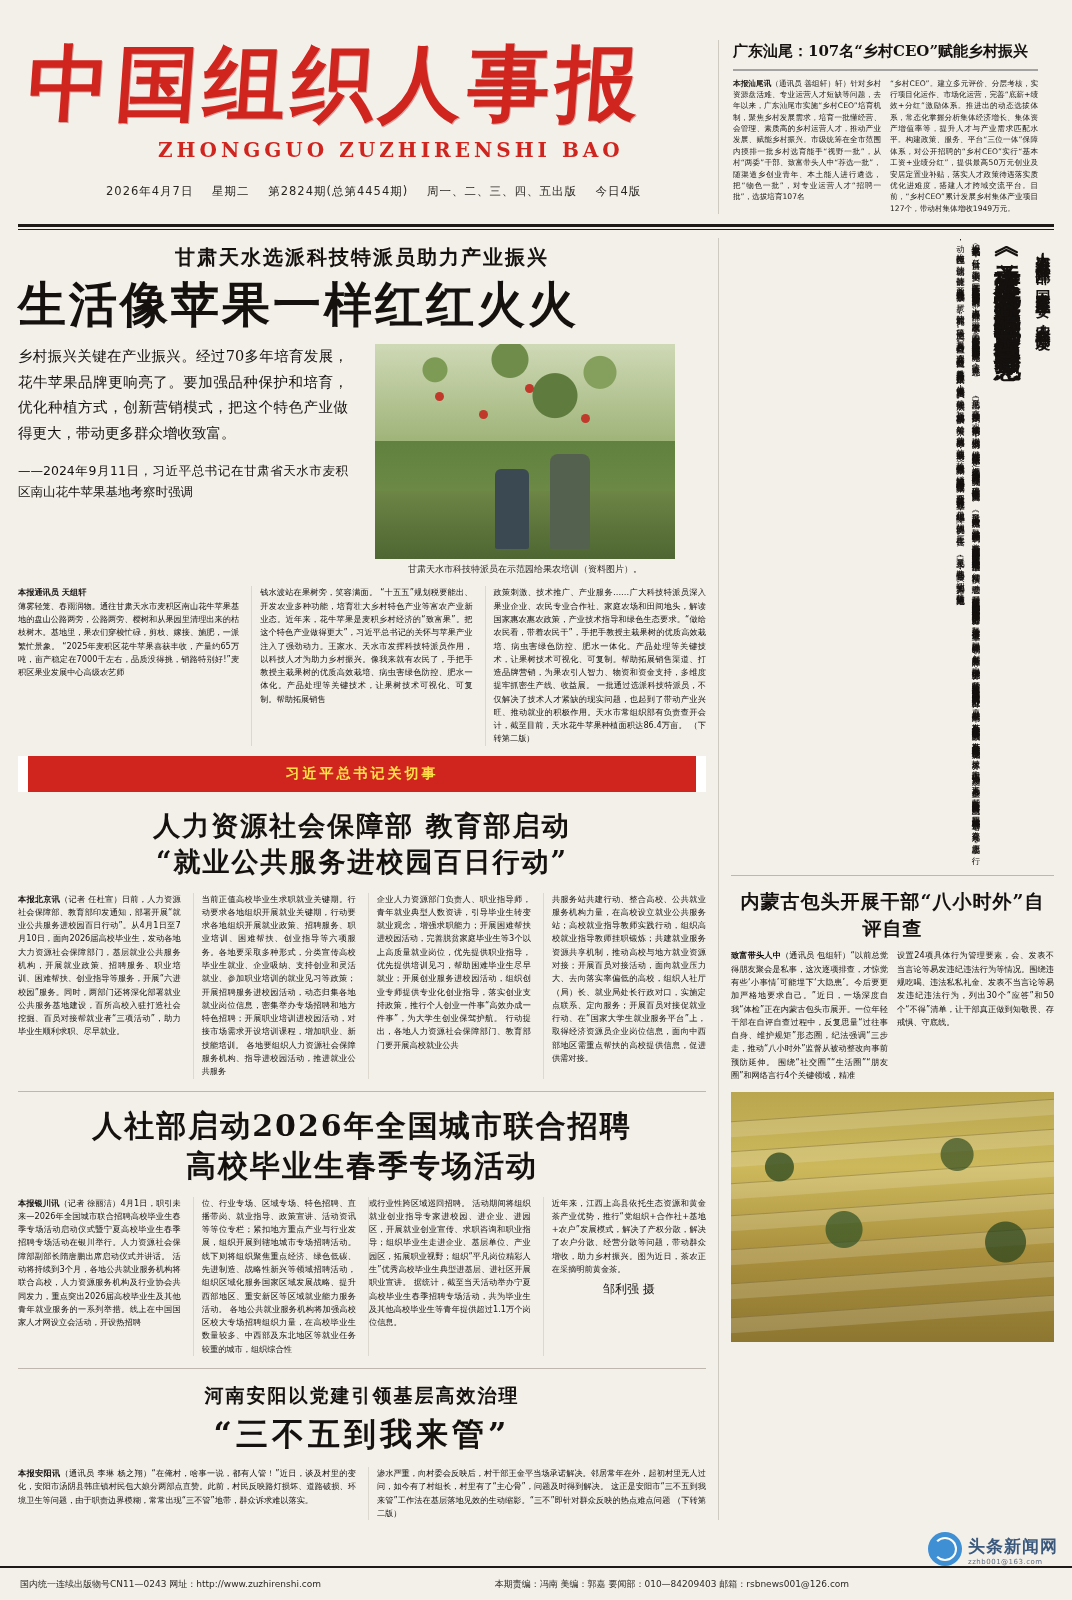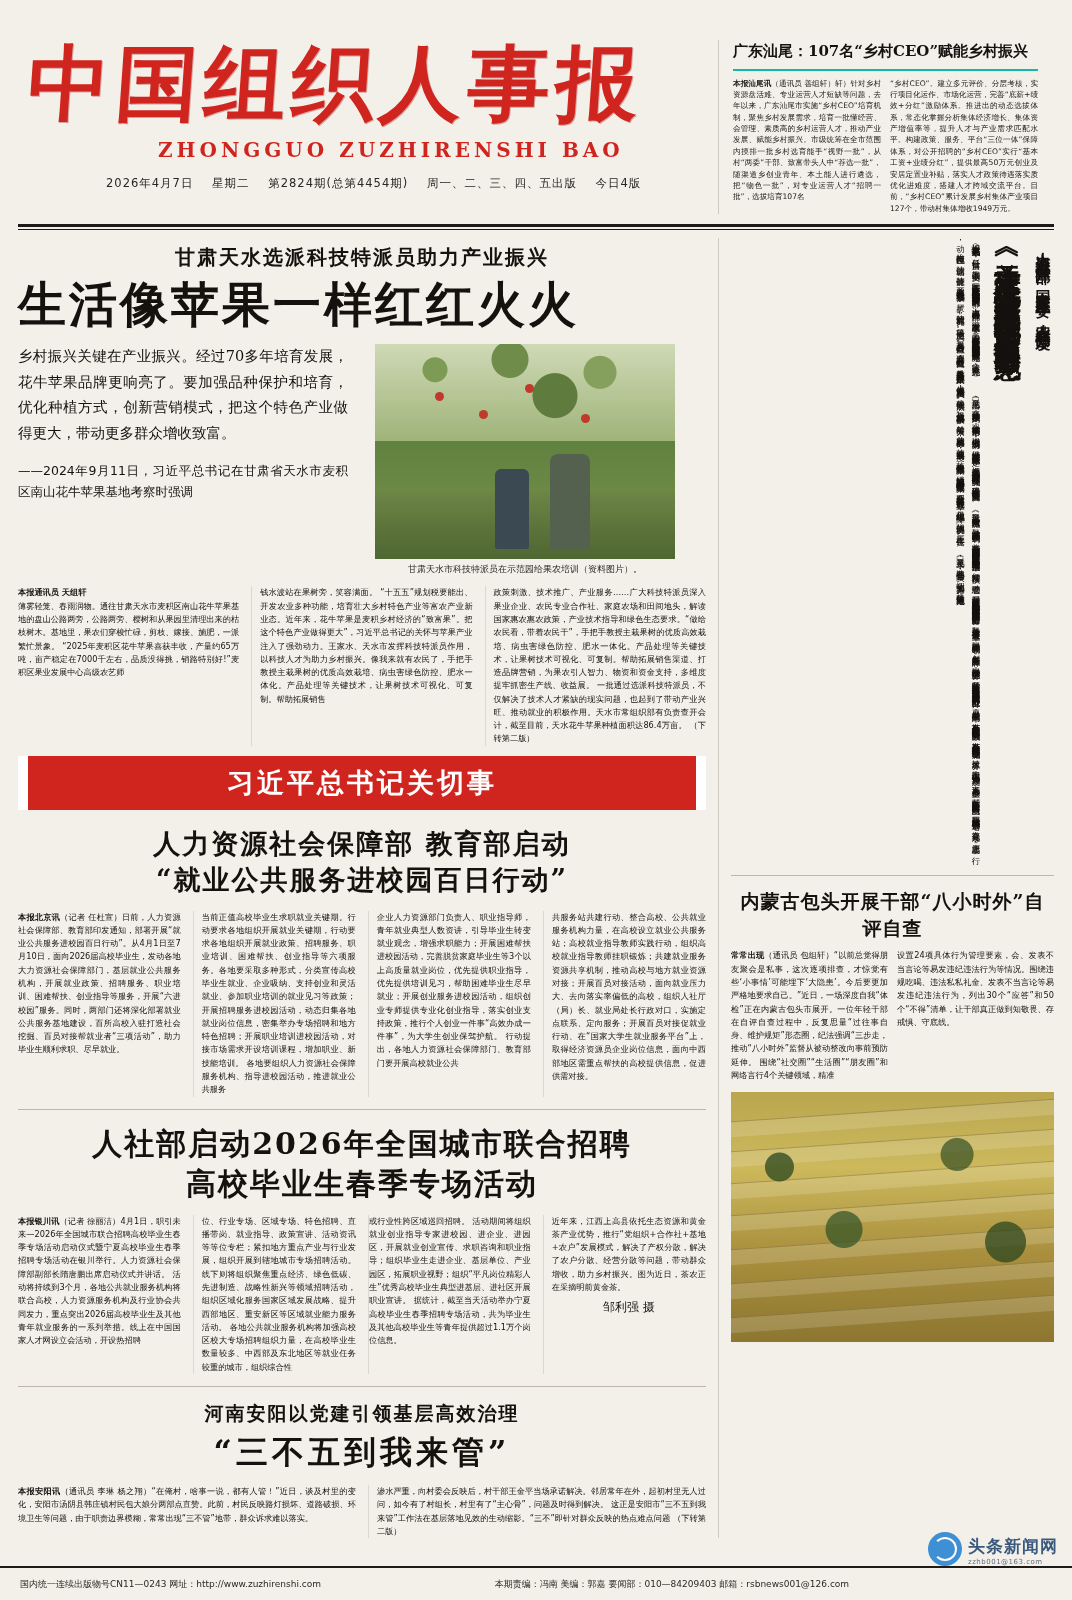--- a/index.html
+++ b/index.html
@@ -31,34 +31,34 @@
   .mast-pinyin {
     font-family:"DejaVu Serif","Liberation Serif",serif;
     color:#d0241f;
     font-size:20px;
     font-weight:700;
     letter-spacing:4px;
     padding-left:140px;
     margin-top:12px;
   }
   .mast-meta {
-    margin-top:14px;
+    margin-top:22px;
     padding-left:88px;
     font-size:11.5px;
     letter-spacing:1px;
     color:#2a2622;
   }
   .mast-meta span { margin-right:14px; }
 
   
   .mast-right { width:320px; padding-left:14px; border-left:1px solid #cfcac1; }
   .rt-head {
     font-family:"DejaVu Serif","Liberation Serif",serif;
     font-weight:700; font-size:15px; line-height:1.5;
-    border-bottom:2px solid #14b8a6; padding-bottom:6px; margin-bottom:7px;
+    border-bottom:2px solid #a3a3a3; padding-bottom:6px; margin-bottom:7px;
   }
   .rt-cols { display:flex; gap:9px; }
   .rt-col { width:50%; }
   .mini { font-size:7.6px; line-height:1.5; text-align:justify; color:#1a1714; }
   .byline { font-weight:700; }
 
   
   .rule-thick { height:3px; background:#1d1a17; margin:10px 0 0 0; }
   .rule-thin { height:1px; background:#1d1a17; margin:2px 0 0 0; }
 
@@ -101,23 +101,23 @@
   .photo .p1 { position:absolute; bottom:10px; left:120px; width:34px; height:80px; background:#3b4a52; border-radius:6px 6px 2px 2px;}
   .photo .p2 { position:absolute; bottom:10px; left:175px; width:40px; height:95px; background:#55614f; border-radius:8px 8px 2px 2px;}
   .photo .ground { position:absolute; left:0; right:0; bottom:0; height:32%; background:linear-gradient(#6d8545,#4e6632); }
   .photo-cap { font-size:9px; text-align:center; margin-top:4px; color:#2b2723; }
 
   .three-cols { display:flex; gap:12px; margin-top:10px; }
   .three-cols .c { width:33.33%; font-size:8.2px; line-height:1.62; text-align:justify; }
   .colrule { border-left:1px solid #ddd8cf; }
 
   .redbar {
-    margin-top:10px; background:#d0241f; color:#ffffff;
-    font-family:"DejaVu Serif","Liberation Serif",serif;
-    font-size:27px; font-weight:700; letter-spacing:3px;
+    margin-top:10px; background:#d0241f; color:#fde047;
+    font-family:"DejaVu Serif","Liberation Serif",serif;
+    font-size:14px; font-weight:700; letter-spacing:3px;
     text-align:center; padding:9px 0; position:relative;
   }
   .redbar:before, .redbar:after { content:""; position:absolute; top:0; bottom:0; width:10px; background:#fff; }
   .redbar:before { left:0; } .redbar:after { right:0; }
 
   
   .sec-head {
     text-align:center;
     font-family:"DejaVu Serif","Liberation Serif",serif;
     font-size:27px; font-weight:700; letter-spacing:2px; line-height:1.35;
@@ -325,21 +325,21 @@
         <div class="vert-body"><span class="byline">本报北京讯</span><span>（记者  任杜宣）日前，</span><span>为贯彻党中央、国务院关于统筹建立常态化防止返贫致贫机制促进乡村全面振兴的决策部署，人力资源社会保障部、国家发展改革委、农业农村部印发《关于建立常态化防止返贫致贫就业帮扶机制促进乡村全面振兴的指导意见》(以下简称《意见》)。
 《意见》指出，要坚持精准帮扶原则，强化牢靠式帮扶举措，增强内生发展动力，保持过渡期社会帮扶政策总体稳定，把常态化就业帮扶工作纳入乡村振兴战略统筹实施，确保不发生规模性返贫致贫风险。
 《意见》提出六方面政策措施。一是健全跟踪监测和帮扶机制。将有劳动能力和就业意愿的防止返贫致贫对象和失业返贫风险人口纳入常态化就业帮扶范围，实行精准帮扶，动态管理。对离开帮扶政策后就业困难返贫风险的就业特定全职脱贫人口随帮扶就业创业帮扶的二是促进外出务工。坚持务农增多渠道促进就业。加强稳岗服务机制，创新发展劳务品牌，加强稳岗帮扶就业务工，帮助防止返贫致贫对象（含离开帮扶政策并具有就业需求的脱贫人口等）外出就业打工。三是发展就业帮扶车间，支持有条件的就业帮扶车间提高吸纳就业人数，支持有条件的就业帮扶车间加强基地设施、技术服务，加大以工代赈项目实施力度，支持返乡入乡创业，帮助更多防止返贫致贫对象家门口就业。四是强化就业服务与职业培训。常态化开展“志愿攻坚”行动，推行岗位匹配、技能培训、技能评价、就业服务一体式项目化就业帮扶，扩展“技能照亮前程”等项目广泛实施。五是支持乡村公益岗位。合理开发乡村公益性岗位，对符合条件人员推广就业帮扶政策，优先安排就业困难人员，确保兜底帮扶。六是强化就业援助帮扶。对年龄偏大、就业困难的群体，落实就业援助制度，落实社会保障代缴政策；继续实施城乡居民基本医疗保险等代缴政策，合理开发公益岗位等方式促进就业。六是强化组织保障，加强统筹协调，压实工作责任。
 《意见》要求，各地要结合实际，细化实施方案，确保政策落地见效。</span></div>
       </div>
 
       <div class="divider"></div>
 
       <div class="side-head">内蒙古包头开展干部“八小时外”自评自查</div>
       <div class="side-cols">
-        <div class="c"><span class="byline">常常出现</span><span>（通讯员  包组轩）</span><span>“以前总觉得朋友聚会是私事，这次逐项排查，才惊觉有些‘小事情’可能埋下‘大隐患’。今后要更加严格地要求自己。”近日，一场深度自我“体检”正在内蒙古包头市展开。一位年轻干部在自评自查过程中，反复思量“过往事自身、维护规矩”形态圈，纪法强调“三步走，推动“八小时外”监督从被动整改向事前预防延伸。
+        <div class="c"><span class="byline">致富带头人中</span><span>（通讯员  包组轩）</span><span>“以前总觉得朋友聚会是私事，这次逐项排查，才惊觉有些‘小事情’可能埋下‘大隐患’。今后要更加严格地要求自己。”近日，一场深度自我“体检”正在内蒙古包头市展开。一位年轻干部在自评自查过程中，反复思量“过往事自身、维护规矩”形态圈，纪法强调“三步走，推动“八小时外”监督从被动整改向事前预防延伸。
 围绕“社交圈”“生活圈”“朋友圈”和网络言行4个关键领域，精准</span></div>
         <div class="c">设置24项具体行为管理要素，会、发表不当言论等易发违纪违法行为等情况。围绕违规吃喝、违法私私礼金、发表不当言论等易发违纪违法行为，列出30个“应答”和50个“不得”清单，让干部真正做到知敬畏、存戒惧、守底线。</div>
       </div>
 
       <div class="terrace">
         <div class="band" style="top:18px"></div>
         <div class="band" style="top:48px"></div>
         <div class="band" style="top:80px"></div>
         <div class="band" style="top:112px"></div>
         <div class="band" style="top:146px"></div>

